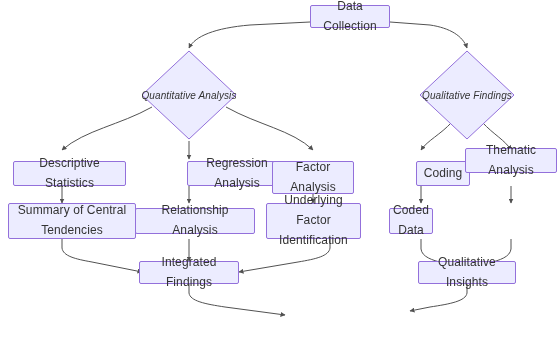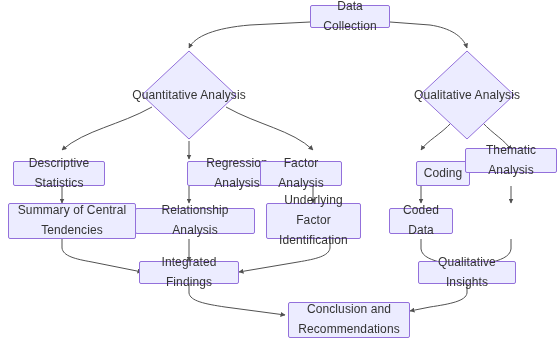--- a/index.html
+++ b/index.html
@@ -63,24 +63,25 @@
     height: 100%;
   }
   .decision .diamond-shape polygon {
     fill: #ececff;
     stroke: #9370db;
     stroke-width: 1;
   }
   .decision .node-label {
     position: relative;
     z-index: 2;
-    font-size: 12px;
+    font-size: 10px;
     color: #333333;
     white-space: nowrap;
     letter-spacing: 0.1px;
+    font-style: italic;
   }
 </style>
 </head>
 <body>
 
 <div id="canvas">
 
   <svg id="edges" viewBox="0 0 560 348">
     <defs>
       <marker id="arrow" viewBox="0 0 10 10" refX="9" refY="5" markerWidth="5" markerHeight="5" orient="auto-start-reverse">
@@ -127,59 +128,55 @@
     <svg class="diamond-shape" viewBox="0 0 96 90" preserveAspectRatio="none">
       <polygon points="48,1 95,45 48,89 1,45"></polygon>
     </svg>
     <span class="node-label">Quantitative Analysis</span>
   </div>
 
   <div class="decision" style="left:419px; top:50px; width:96px; height:90px;">
     <svg class="diamond-shape" viewBox="0 0 96 90" preserveAspectRatio="none">
       <polygon points="48,1 95,45 48,89 1,45"></polygon>
     </svg>
-    <span class="node-label">Qualitative Analysis</span>
+    <span class="node-label">Qualitative Findings</span>
   </div>
 
-  <div class="node" style="left:13px; top:161px; width:92px; height:25px;">
+  <div class="node" style="left:13px; top:161px; width:113px; height:25px;">
     <span class="node-label">Descriptive Statistics</span>
   </div>
   <div class="node" style="left:139px; top:161px; width:100px; height:25px;margin-left:48px;">
     <span class="node-label">Regression Analysis</span>
   </div>
-  <div class="node" style="left:260px; top:161px; width:82px; height:25px;">
+  <div class="node" style="left:272px; top:161px; width:82px; height:33px;">
     <span class="node-label">Factor Analysis</span>
   </div>
   <div class="node" style="left:394px; top:161px; width:54px; height:25px;margin-left:22px;">
     <span class="node-label">Coding</span>
   </div>
   <div class="node" style="left:465px; top:148px; width:92px; height:25px;">
     <span class="node-label">Thematic Analysis</span>
   </div>
 
   <div class="node" style="left:8px; top:203px; width:128px; height:36px;">
     <span class="node-label">Summary of Central
 Tendencies</span>
   </div>
   <div class="node" style="left:135px; top:208px; width:120px; height:26px;">
     <span class="node-label">Relationship Analysis</span>
   </div>
   <div class="node" style="left:266px; top:203px; width:95px; height:36px;">
     <span class="node-label">Underlying Factor
 Identification</span>
   </div>
-  <div class="node" style="left:389px; top:208px; width:64px; height:26px;">
+  <div class="node" style="left:389px; top:208px; width:44px; height:26px;">
     <span class="node-label">Coded Data</span>
   </div>
 
   <div class="node" style="left:418px; top:261px; width:98px; height:23px;">
     <span class="node-label">Qualitative Insights</span>
   </div>
   <div class="node" style="left:139px; top:261px; width:100px; height:23px;">
     <span class="node-label">Integrated Findings</span>
   </div>
 
-  <div class="node" style="left:288px; top:302px; width:122px; height:36px;">
-    <span class="node-label">Conclusion and
-Recommendations</span>
-  </div>
 
 </div>
 
 </body></html>

